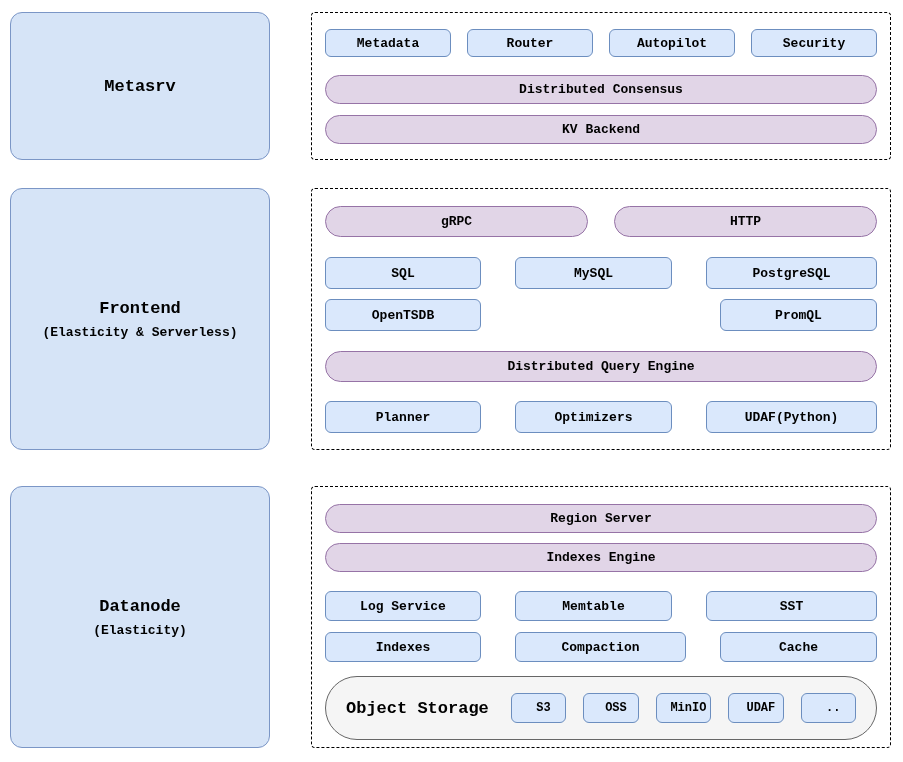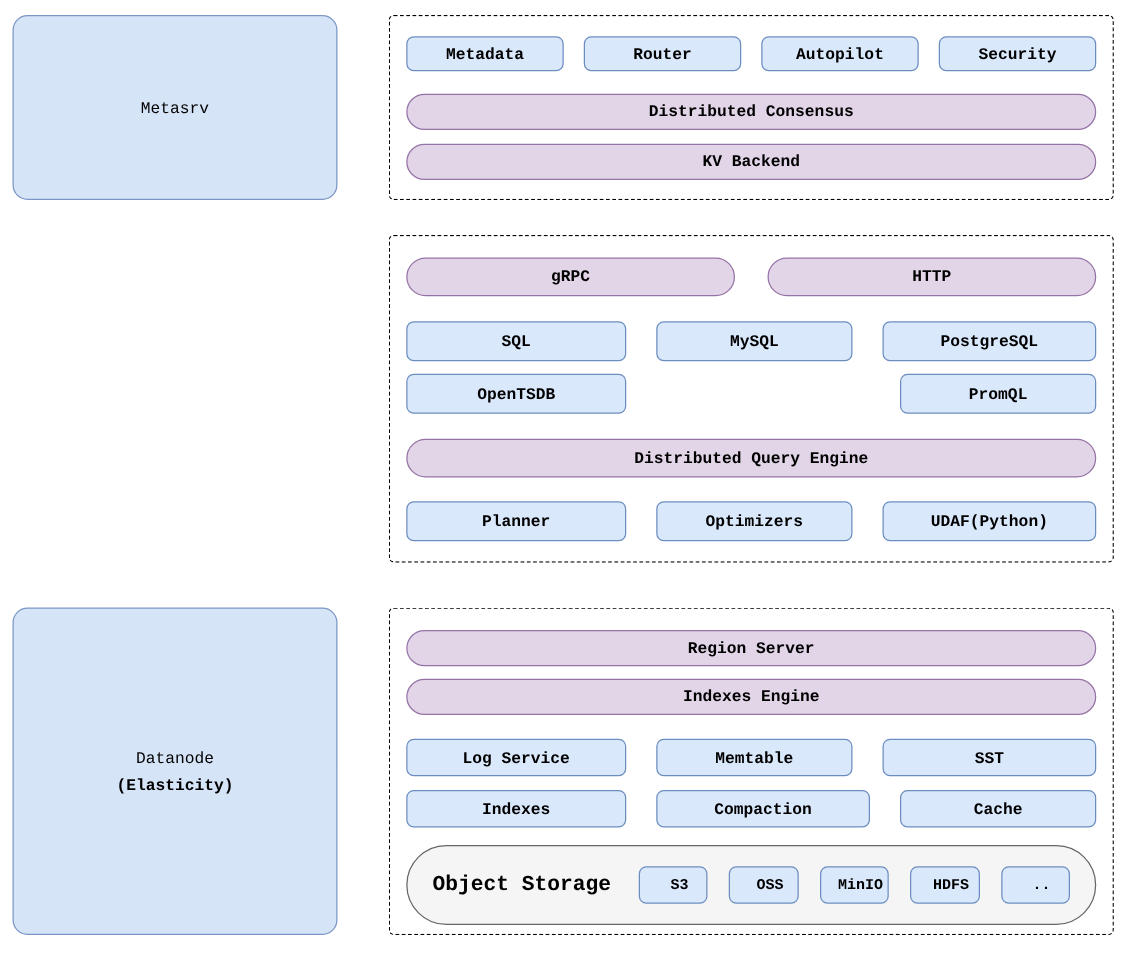--- a/index.html
+++ b/index.html
@@ -9,21 +9,21 @@
   }
   .row{position:absolute;left:0;width:903px;}
   
   .bigbox{
     position:absolute;left:10px;top:0;width:260px;height:100%;
     background:var(--node-fill,#d6e4f7);
     border:1.5px solid var(--node-border,#7b96c6);
     border-radius:12px;box-sizing:border-box;
     display:flex;flex-direction:column;align-items:center;justify-content:center;
   }
-  .bigbox .t{font-size:13px;font-weight:400;}
+  .bigbox .t{font-size:17px;font-weight:700;}
   .bigbox .s{font-size:13px;font-weight:700;margin-top:7px;}
   
   .panel{
     position:absolute;left:311px;top:0;width:580px;height:100%;
     border:1px dashed #000;border-radius:4px;box-sizing:border-box;
     padding:0 13px;background:#ffffff;
   }
   
   .chip{
     background:var(--chip-fill,#dae8fc);
@@ -39,21 +39,21 @@
     border:1px solid var(--pill-border,#9673a6);
     border-radius:16px;box-sizing:border-box;
     display:flex;align-items:center;justify-content:center;
     font-size:13px;font-weight:700;white-space:nowrap;
   }
   .chiprow4{display:flex;gap:16px;}
   .chiprow4 .chip{flex:1;height:28px;}
   .pillrow2{display:flex;gap:26px;}
   .pillrow2 .pill{flex:1;height:31px;}
   .row3{display:flex;justify-content:space-between;}
-  .row3 .c1{width:176px;}
+  .row3 .c1{width:156px;}
   .row3 .c2{width:157px;}
   .row3 .c3{width:171px;}.h29{height:29px;}.h30{height:30px;}.h31{height:31px;}.h32{height:32px;}
   .mt10{margin-top:10px;}.mt11{margin-top:11px;}.mt14{margin-top:14px;}
   .mt16{margin-top:16px;}.mt17{margin-top:17px;}.mt18{margin-top:18px;}
   .mt19{margin-top:19px;align-items:flex-end;}.mt20{margin-top:20px;}
   
   .storage{
     height:64px;border-radius:32px;box-sizing:border-box;
     background:var(--storage-fill,#f5f5f5);
     border:1px solid var(--storage-border,#666666);
@@ -78,20 +78,24 @@
         <div class="chip">Router</div>
         <div class="chip">Autopilot</div>
         <div class="chip">Security</div>
       </div>
       <div class="pill h29 mt18">Distributed Consensus</div>
       <div class="pill h29 mt11">KV Backend</div>
     </div>
   </div>
 
   <div class="row" style="top:188px;height:262px;">
+    <div class="bigbox">
+      <div class="t">Frontend</div>
+      <div class="s">(Elasticity &amp; Serverless)</div>
+    </div>
     <div class="panel">
       <div class="pillrow2 mt17">
         <div class="pill">gRPC</div>
         <div class="pill">HTTP</div>
       </div>
       <div class="row3 mt20">
         <div class="chip h32 c1">SQL</div>
         <div class="chip h32 c2">MySQL</div>
         <div class="chip h32 c3">PostgreSQL</div>
       </div>
@@ -124,19 +128,19 @@
       <div class="row3 mt11">
         <div class="chip h30 c1">Indexes</div>
         <div class="chip h30 c3">Compaction</div>
         <div class="chip h30 c2">Cache</div>
       </div>
       <div class="storage mt14">
         <span class="lbl">Object Storage</span>
         <div class="chip sbox">S3</div>
         <div class="chip sbox">OSS</div>
         <div class="chip sbox">MinIO</div>
-        <div class="chip sbox">HDFS</div>
+        <div class="chip sbox">UDAF</div>
         <div class="chip sbox">..</div>
       </div>
     </div>
   </div>
 
 </div>
 
 </body></html>

